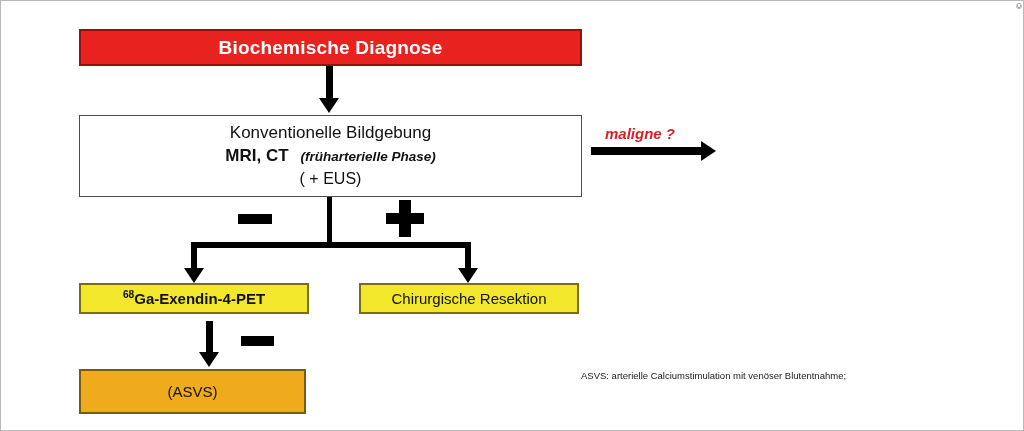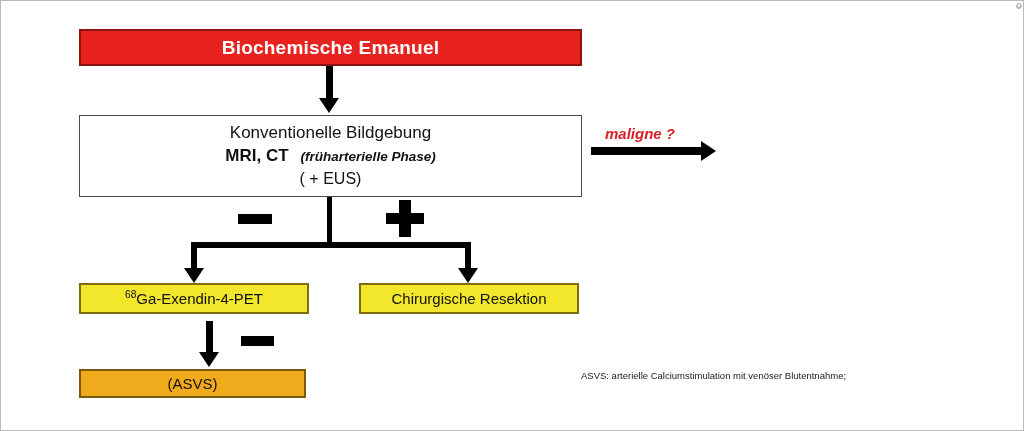--- a/index.html
+++ b/index.html
@@ -47,21 +47,21 @@
     justify-content: center;
     font-size: 17px;
   }
 
   .node-yellow {
     background: #f2e72b;
     border: 2px solid #7d6d0d;
     color: #111111;
     font-size: 15px;
   }
-  .node-yellow.bold { font-weight: normal; }
+  .node-yellow.bold { font-weight: bold; }
 
   .node-orange {
     background: #efab1c;
     border: 2px solid #7c5a0c;
     color: #111111;
     font-size: 15px;
   }
   .node-orange.bold { font-weight: bold; }
 
   sup {
@@ -147,21 +147,21 @@
     transform-origin: left top;
     transform: rotate(-90deg);
   }
 </style>
 </head>
 <body>
 
 <div id="canvas">
 
   <div class="node node-red" style="left:78px; top:28px; width:503px; height:37px;">
-    <span>Biochemische Emanuel</span>
+    <span>Biochemische Diagnose</span>
   </div>
 
   <div class="vline" style="left:325px; top:65px; width:7px; height:32px;"></div>
   <div class="arrowhead arrow-down" style="left:318px; top:97px;"></div>
 
   <div class="node node-white" style="left:78px; top:114px; width:503px; height:82px;">
     <span class="wline l1">Konventionelle Bildgebung</span>
     <span class="wline l2"><span>MRI, CT</span><span class="paren" style="margin-left:12px;font-style:italic;">(früharterielle Phase)</span></span>
     <span class="wline l3">( + EUS)</span>
   </div>
@@ -193,21 +193,21 @@
 
   <div class="node node-yellow" style="left:358px; top:282px; width:220px; height:31px;">
     <span>Chirurgische Resektion</span>
   </div>
 
   <div class="vline" style="left:205px; top:320px; width:7px; height:33px;"></div>
   <div class="arrowhead arrow-down" style="left:198px; top:351px;"></div>
 
   <div class="minus-bar" style="left:240px; top:335px; width:33px; height:10px;"></div>
 
-  <div class="node node-orange" style="left:78px; top:368px; width:227px; height:29px;">
+  <div class="node node-orange" style="left:78px; top:368px; width:227px; height:45px;">
     <span>(ASVS)</span>
   </div>
 
   <div id="legend" style="left: 580px; top: 368px;">
     <div>ASVS: arterielle Calciumstimulation mit venöser Blutentnahme;</div>
   </div>
 
   <div id="credit" style="left:1014px; top:8px;">© Svenja Leibnitz und Emanuel Christ</div>
 
 </div>

